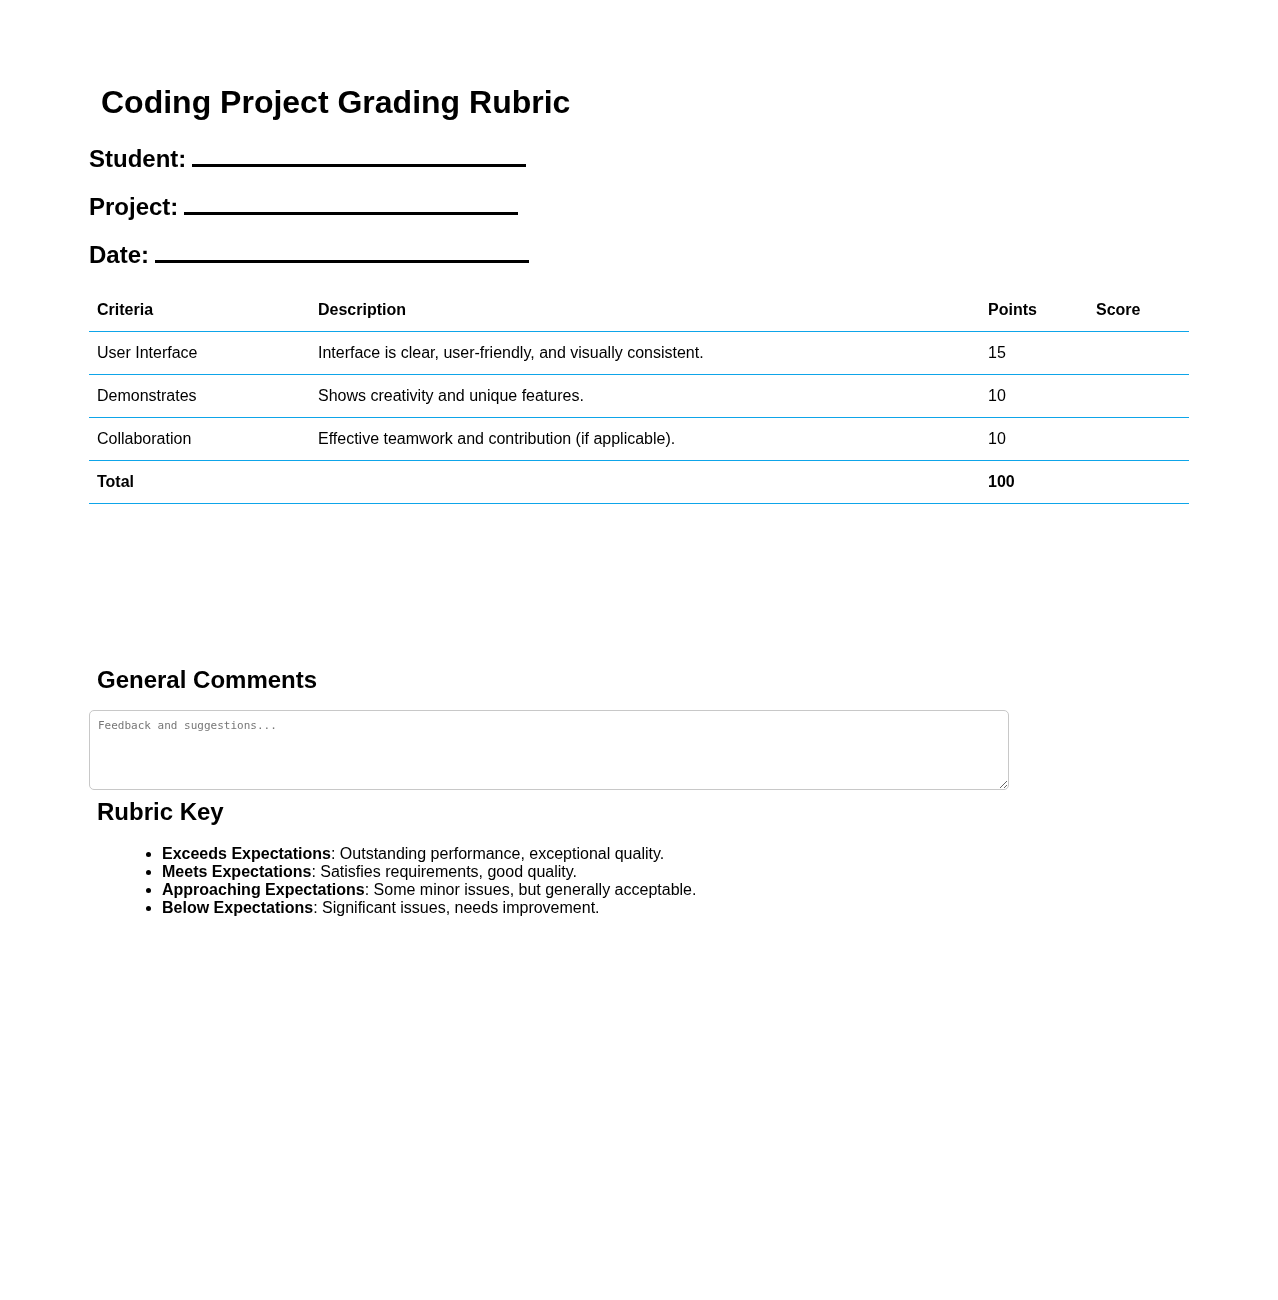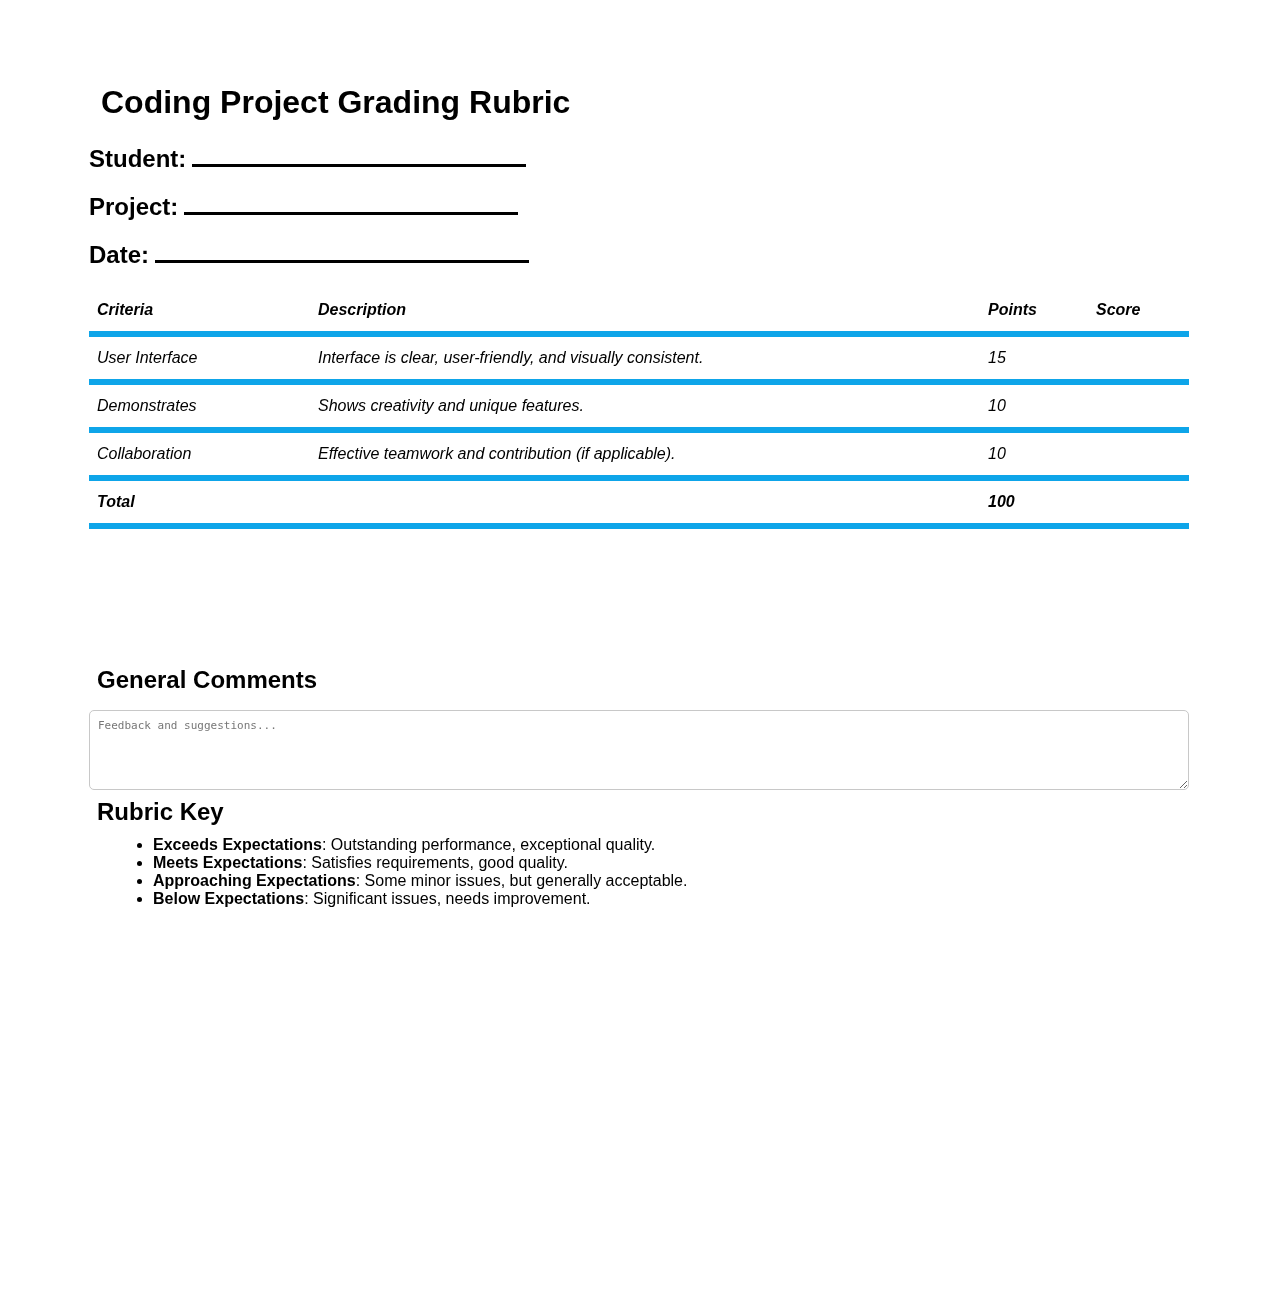--- a/index.html
+++ b/index.html
@@ -32,50 +32,49 @@
     }
     table.rubric {
       position: absolute; top: 289px; left: 0;
       width: 1100px; border-collapse: collapse;
       font-size: 16px;
     }
     table.rubric th, table.rubric td {
       text-align: left;
       padding: 0 8px;
       height: 42px;
-      border-bottom: 6px solid #0ea5e9;
+      border-bottom: 1px solid #0ea5e9;
       vertical-align: middle;
-      font-style: italic;
     }
     table.rubric th { font-weight: bold; }
     table.rubric tr.total-row td { font-weight: bold; }
     .col-criteria { width: 205px; }
     .col-desc { width: 654px; }
     .col-points { width: 92px; }
     .col-score { width: auto; }
     h2.section {
       position: absolute; left: 0; margin: 8px;
       font-size: 24px; font-weight: bold; line-height: 28px;
       white-space: nowrap;
     }
     textarea.comments {
       position: absolute; top: 710px; left: 0;
-      width: 1100px; height: 80px;
+      width: 920px; height: 80px;
       box-sizing: border-box;
       border: 1px solid #c8c8c8; border-radius: 5px;
       padding: 8px;
       font-family: "DejaVu Sans Mono", monospace;
       font-size: 11px;
       resize: vertical;
       outline: none;
     }
     textarea.comments::placeholder { color: #777; }
     ul.key {
       position: absolute; top: 836px; left: 0;
-      margin: 0; padding-left: 64px;
+      margin: 9px; padding-left: 64px;
       font-size: 16px; line-height: 18px;
       list-style: disc;
     }
     ul.key li { margin: 0; white-space: nowrap; }
     ul.key li b { font-weight: bold; }
   </style>
 </head>
 <body>
 
 <div class="page">

